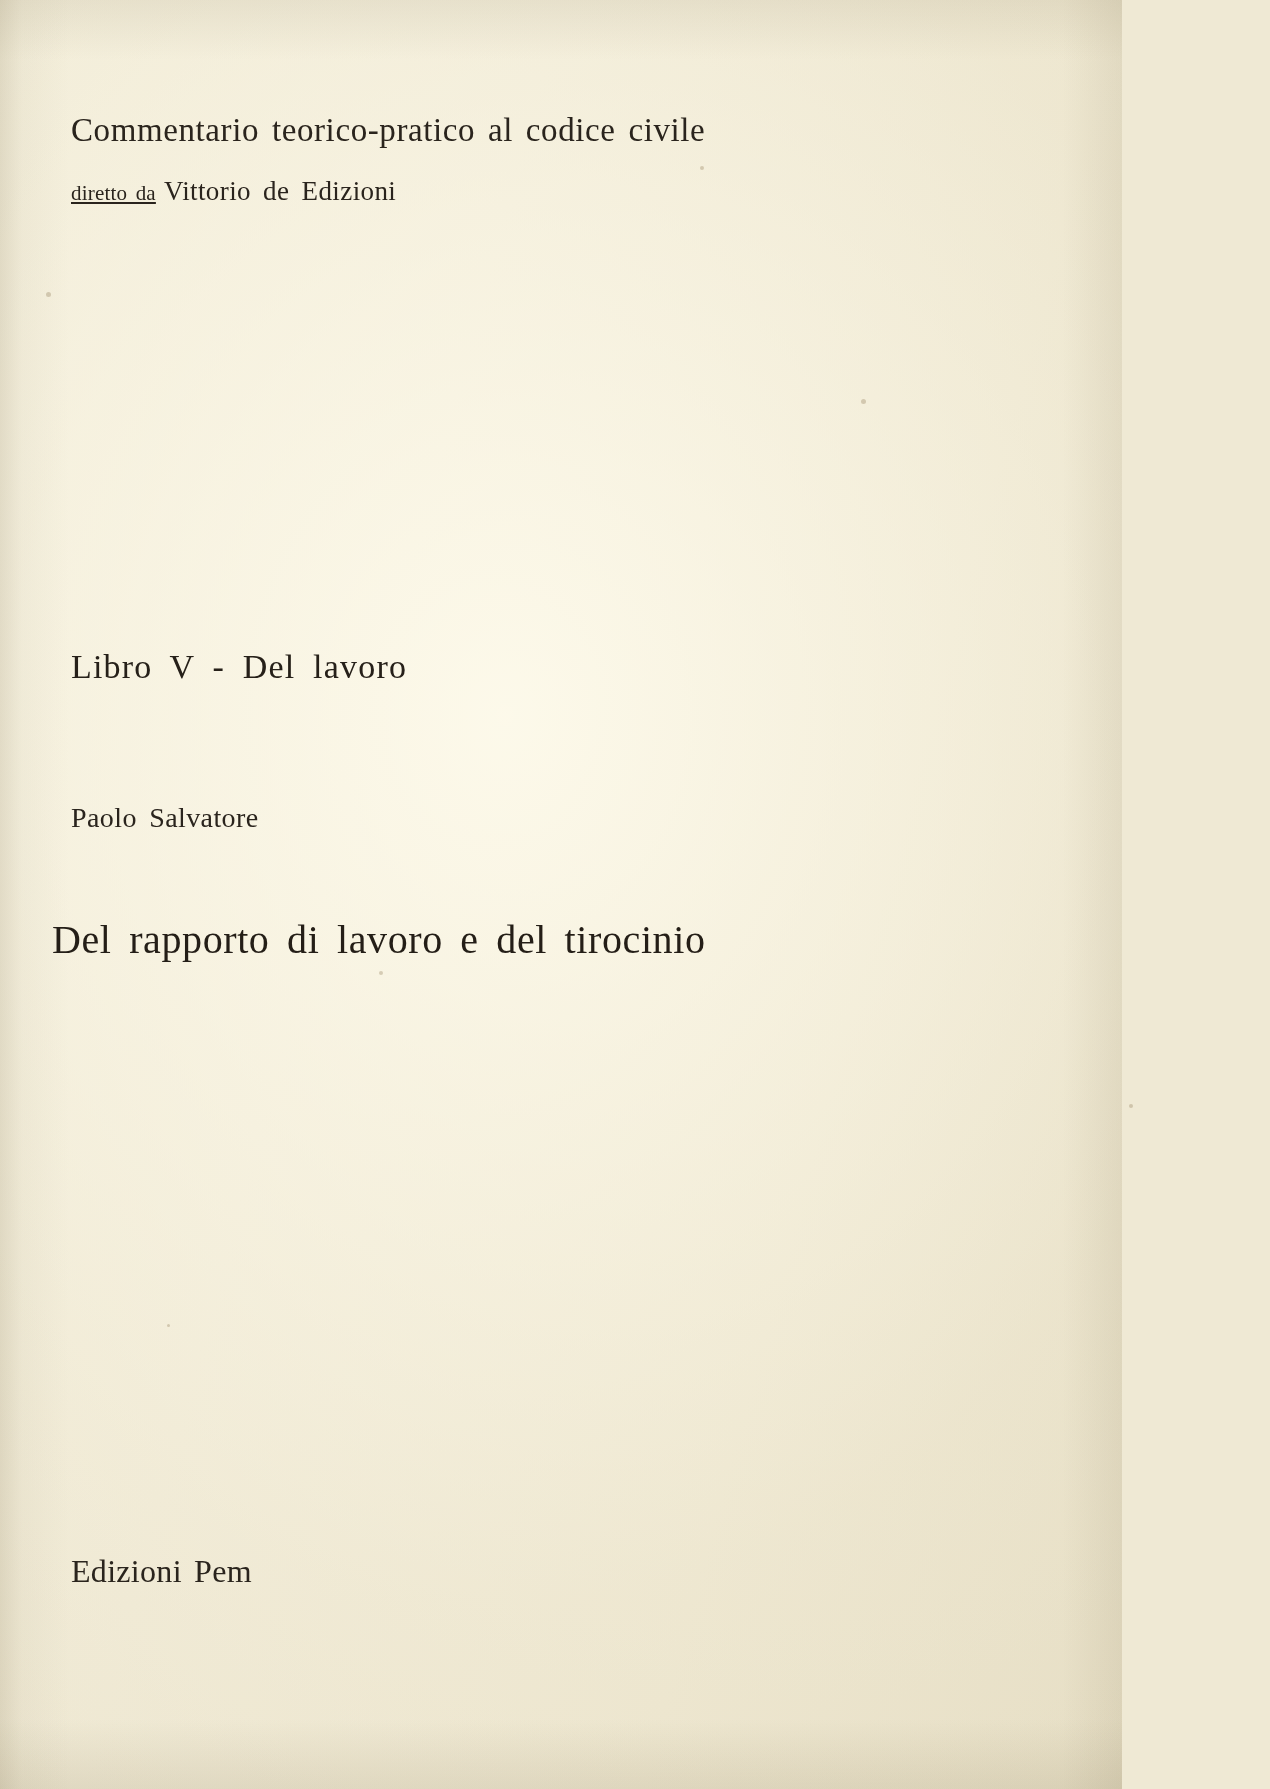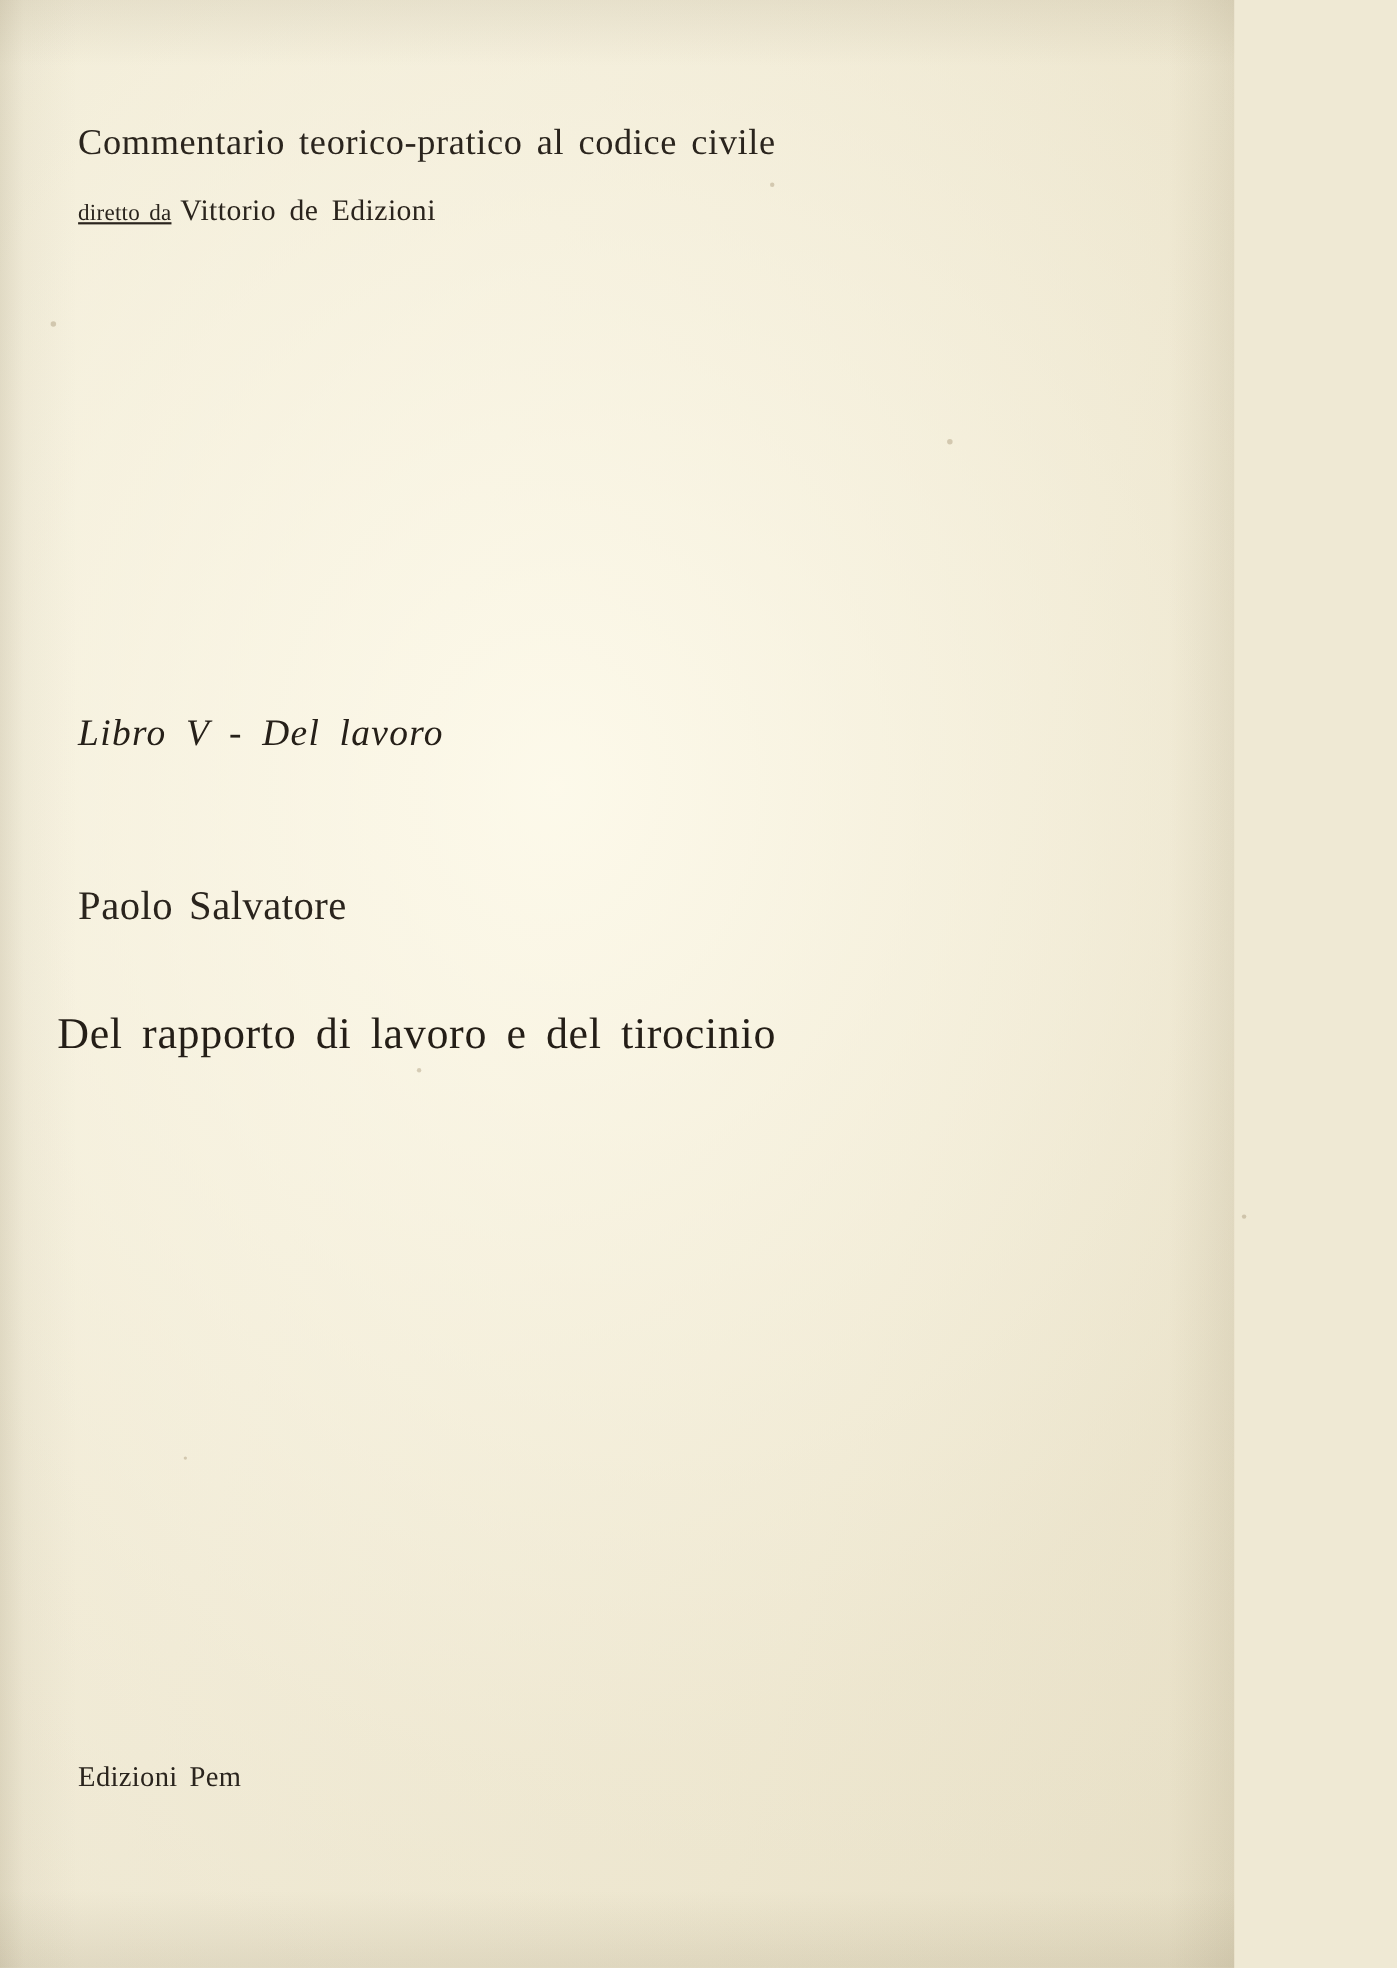--- a/index.html
+++ b/index.html
@@ -74,31 +74,30 @@
     letter-spacing: 0.4px;
     margin-left: 8px;
     word-spacing: 5px;
   }
 
   
   .volume {
     left: 55px;
     top: 648px;
     font-size: 34px;
-    font-style: italic;
     letter-spacing: 1.2px;
     word-spacing: 8px;
     color: #262019;
   }
 
   
   .author {
     left: 55px;
     top: 802px;
-    font-size: 37px;
+    font-size: 28px;
     letter-spacing: 0.4px;
     word-spacing: 5px;
     color: #2a241d;
   }
 
   
   .work-title {
     left: 36px;
     top: 910px;
     width: 1000px;
@@ -109,25 +108,24 @@
     color: #241e17;
   }
   .work-title .line2 {
     display: block;
   }
 
   
   .publisher {
     left: 55px;
     top: 1553px;
-    font-size: 26px;
+    font-size: 32px;
     letter-spacing: 0.3px;
     word-spacing: 4px;
     color: #2a241d;
-    margin-top: 48px;
   }
 
   
   .speck {
     position: absolute;
     background: rgba(150,130,95,0.35);
     border-radius: 50%;
     z-index: 1;
   }
 </style>

